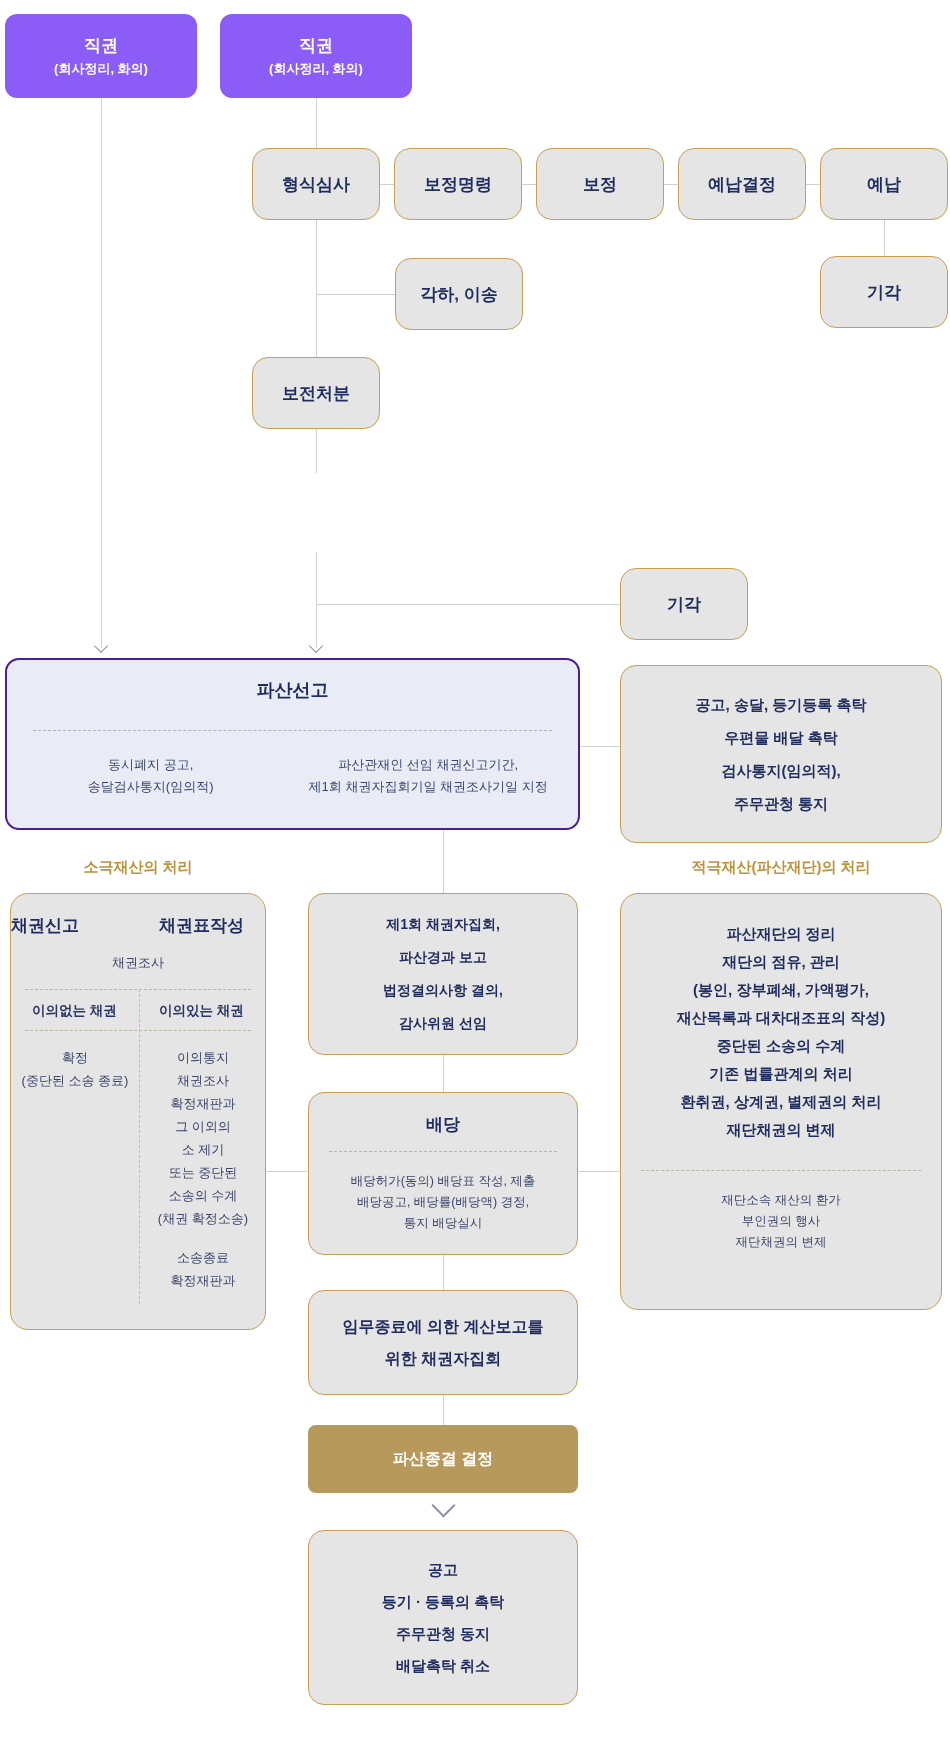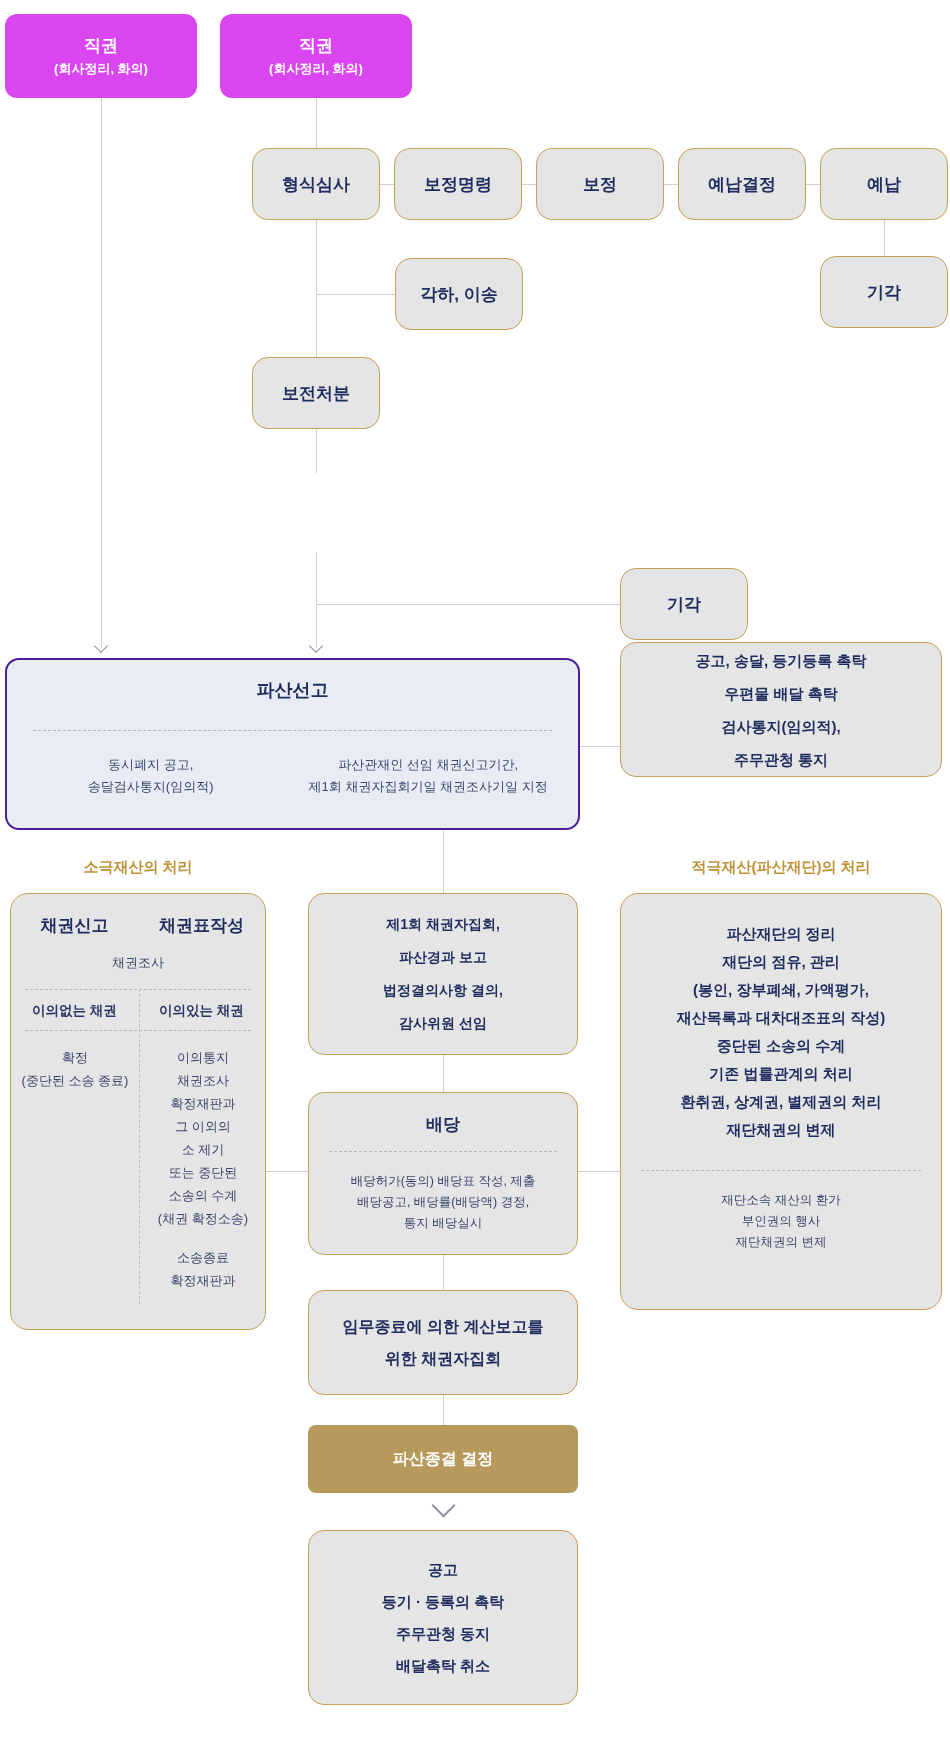--- a/index.html
+++ b/index.html
@@ -1,20 +1,20 @@
 <!DOCTYPE html>
 <html><head>
 <meta charset="utf-8">
 <style>
   html,body{margin:0;padding:0;background:#ffffff;}
   body{font-family:"Liberation Sans","DejaVu Sans",sans-serif;}
   #canvas{position:relative;width:950px;height:1760px;background:#ffffff;overflow:hidden;}
   .abs{position:absolute;box-sizing:border-box;}
   .cream{background:#e5e5e5;border:1.5px solid #c7a053;border-radius:16px;color:#1f2c5e;}
-  .navybox{background:#d946ef;border-radius:12px;color:#ffffff;}
+  .navybox{background:#8b5cf6;border-radius:12px;color:#ffffff;}
   .flexc{display:flex;flex-direction:column;align-items:center;justify-content:center;text-align:center;}
   .nodelabel{font-weight:bold;font-size:17px;color:#1f2c5e;}
   .hline{position:absolute;height:1px;background:#d0d1d5;}
   .vline{position:absolute;width:1px;background:#d0d1d5;}
   .chev{position:absolute;width:9px;height:9px;border-right:1.5px solid #8b92a3;border-bottom:1.5px solid #8b92a3;transform:rotate(45deg);}
   .chev-big{position:absolute;width:15px;height:15px;border-right:2px solid #8b92a3;border-bottom:2px solid #8b92a3;transform:rotate(45deg);}
   .dashedh{position:absolute;border-top:1px dashed #aeb3c2;height:0;}
   .dashedh-warm{position:absolute;border-top:1px dashed #bcb5a4;height:0;}
   .dashedv-warm{position:absolute;border-left:1px dashed #c4bda9;width:0;}
   .sectionhead{position:absolute;text-align:center;font-weight:bold;font-size:15px;color:#bd9238;}
@@ -92,35 +92,35 @@
         <div>송달검사통지(임의적)</div>
       </div>
       <div class="smalltext" style="width:54%;text-align:center;">
         <div>파산관재인 선임 채권신고기간,</div>
         <div>제1회 채권자집회기일 채권조사기일 지정</div>
       </div>
     </div>
   </div>
 
   <div class="hline" style="left:580px;top:746px;width:40px;"></div>
-  <div class="abs cream flexc" style="left:620px;top:642px;width:322px;height:135px;">
+  <div class="abs cream flexc" style="left:620px;top:665px;width:322px;height:178px;">
     <div class="boldlines" style="font-size:15px;line-height:33px;text-align:center;">
       <div>공고, 송달, 등기등록 촉탁</div>
       <div>우편물 배달 촉탁</div>
       <div>검사통지(임의적),</div>
       <div>주무관청 통지</div>
     </div>
   </div>
 
   <div class="sectionhead" style="left:10px;top:858px;width:256px;">소극재산의 처리</div>
   <div class="sectionhead" style="left:620px;top:858px;width:322px;">적극재산(파산재단)의 처리</div>
 
   <div class="abs cream" style="left:10px;top:893px;width:256px;height:437px;border-radius:18px;">
     <div class="abs" style="left:0;top:20px;width:100%;display:flex;">
-      <span style="width:50%;text-align:center;font-size:17px;font-weight:bold;color:#1f2c5e;">채권신고</span>
+      <span style="width:50%;text-align:left;font-size:17px;font-weight:bold;color:#1f2c5e;">채권신고</span>
       <span style="width:50%;text-align:center;font-size:17px;font-weight:bold;color:#1f2c5e;">채권표작성</span>
     </div>
     <div class="abs" style="left:0;top:60px;width:100%;text-align:center;font-size:13px;color:#39456b;">채권조사</div>
     <div class="dashedh-warm" style="left:14px;right:14px;top:95px;"></div>
     <div class="abs" style="left:0;top:108px;width:100%;display:flex;">
       <span style="width:50%;text-align:center;font-size:13.5px;font-weight:600;color:#2a3664;">이의없는 채권</span>
       <span style="width:50%;text-align:center;font-size:13.5px;font-weight:600;color:#2a3664;">이의있는 채권</span>
     </div>
     <div class="dashedh-warm" style="left:14px;right:14px;top:136px;"></div>
     <div class="dashedv-warm" style="left:128px;top:95px;height:315px;"></div>

